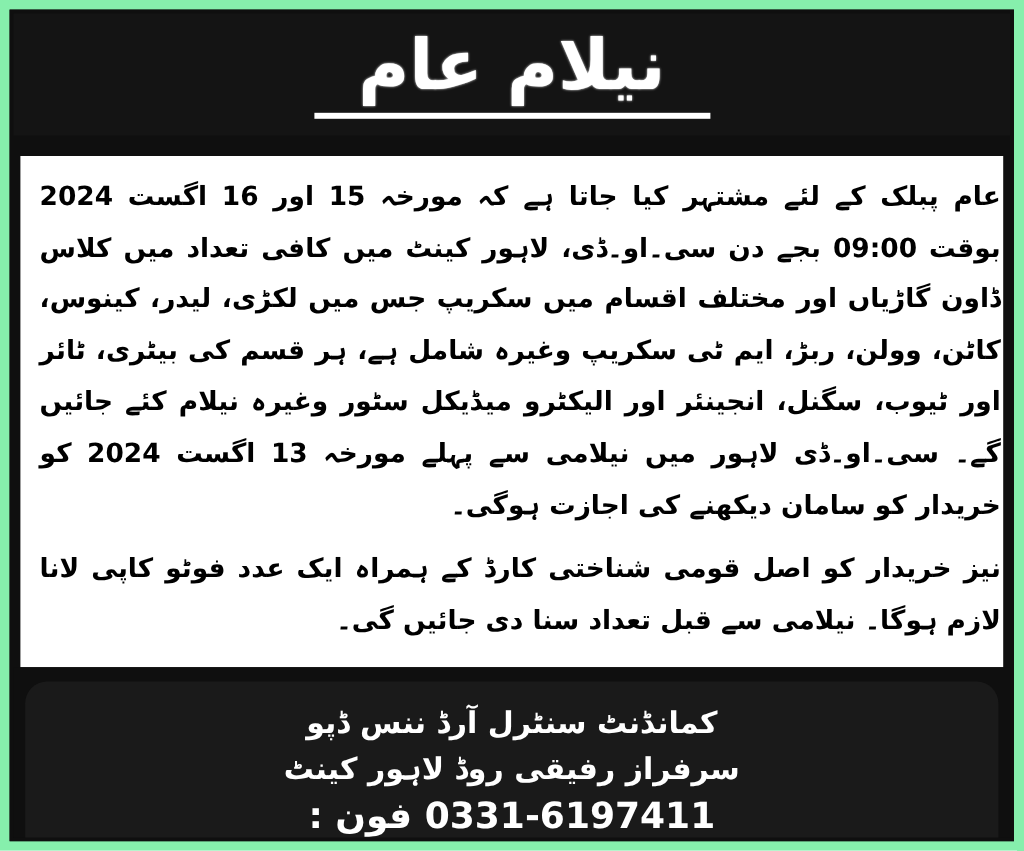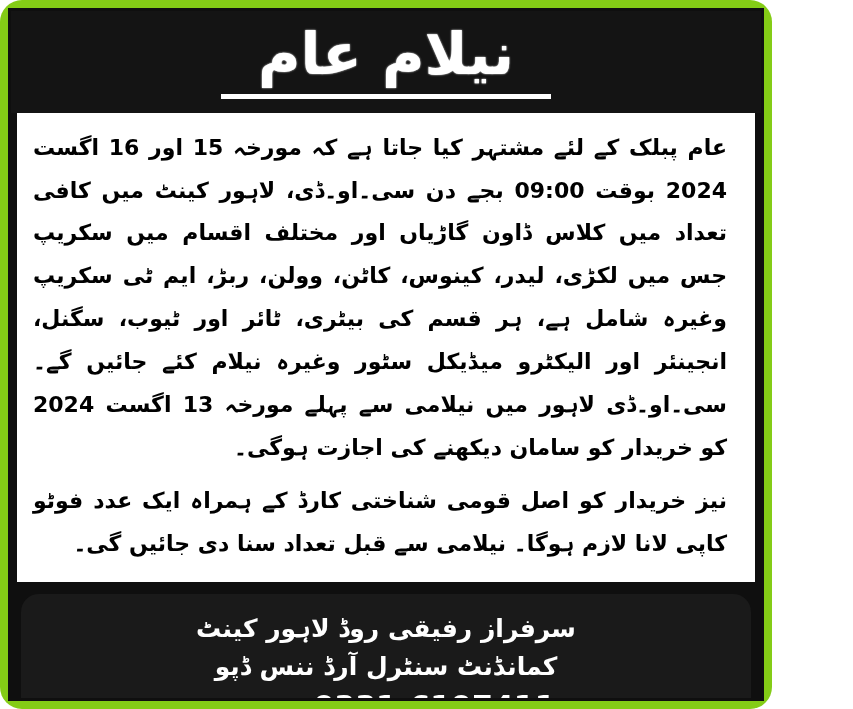--- a/index.html
+++ b/index.html
@@ -1,28 +1,27 @@
 <!DOCTYPE html>
 <html><head>
 <meta charset="utf-8">
 <style>
   html, body {
     margin: 0;
     padding: 0;
     background: #ffffff;
   }
   .page {
-    width: 772px;
+    width: 853px;
     height: 709px;
-    background: #84cc16;
+    background: #86efac;
     position: relative;
     box-sizing: border-box;
     padding: 8px;
     font-family: "DejaVu Sans", sans-serif;
-    border-radius: 22px;
   }
   .frame {
     width: 100%;
     height: 100%;
     background: #0f0f0f;
     box-sizing: border-box;
     border: 3px solid #0f0f0f;
     display: flex;
     flex-direction: column;
     align-items: stretch;
@@ -48,22 +47,22 @@
   }
   .header-rule {
     width: 330px;
     height: 5px;
     background: #ffffff;
     margin: 6px auto 0 auto;
   }
   
   .body-panel {
     background: #ffffff;
-    margin: 0 6px 0 6px;
-    padding: 14px 28px 16px 16px;
+    margin: 17px 6px 0 6px;
+    padding: 14px 2px 16px 16px;
     box-sizing: border-box;
     flex: 0 0 auto;
   }
   .body-para {
     direction: rtl;
     text-align: justify;
     text-align-last: right;
     color: #000000;
     font-size: 22px;
     line-height: 1.95;
@@ -125,22 +124,22 @@
       <div class="header-rule"></div>
     </div>
 
     <div class="body-panel">
       <p class="body-para">عام پبلک کے لئے مشتہر کیا جاتا ہے کہ مورخہ 15 اور 16 اگست 2024 بوقت 09:00 بجے دن سی۔او۔ڈی، لاہور کینٹ میں کافی تعداد میں کلاس ڈاون گاڑیاں اور مختلف اقسام میں سکریپ جس میں لکڑی، لیدر، کینوس، کاٹن، وولن، ربڑ، ایم ٹی سکریپ وغیرہ شامل ہے، ہر قسم کی بیٹری، ٹائر اور ٹیوب، سگنل، انجینئر اور الیکٹرو میڈیکل سٹور وغیرہ نیلام کئے جائیں گے۔ سی۔او۔ڈی لاہور میں نیلامی سے پہلے مورخہ 13 اگست 2024 کو خریدار کو سامان دیکھنے کی اجازت ہوگی۔</p>
       <p class="body-para last">نیز خریدار کو اصل قومی شناختی کارڈ کے ہمراہ ایک عدد فوٹو کاپی لانا لازم ہوگا۔ نیلامی سے قبل تعداد سنا دی جائیں گی۔</p>
     </div>
 
     <div class="footer-wrap">
       <div class="footer-box">
+        <div class="footer-line">کمانڈنٹ سنٹرل آرڈ ننس ڈپو</div>
         <div class="footer-line">سرفراز رفیقی روڈ لاہور کینٹ</div>
-        <div class="footer-line">کمانڈنٹ سنٹرل آرڈ ننس ڈپو</div>
         <div class="footer-phone">
           <span class="num">0331-6197411</span>
           <span>فون :</span>
         </div>
       </div>
     </div>
 
   </div>
 </div>
 

